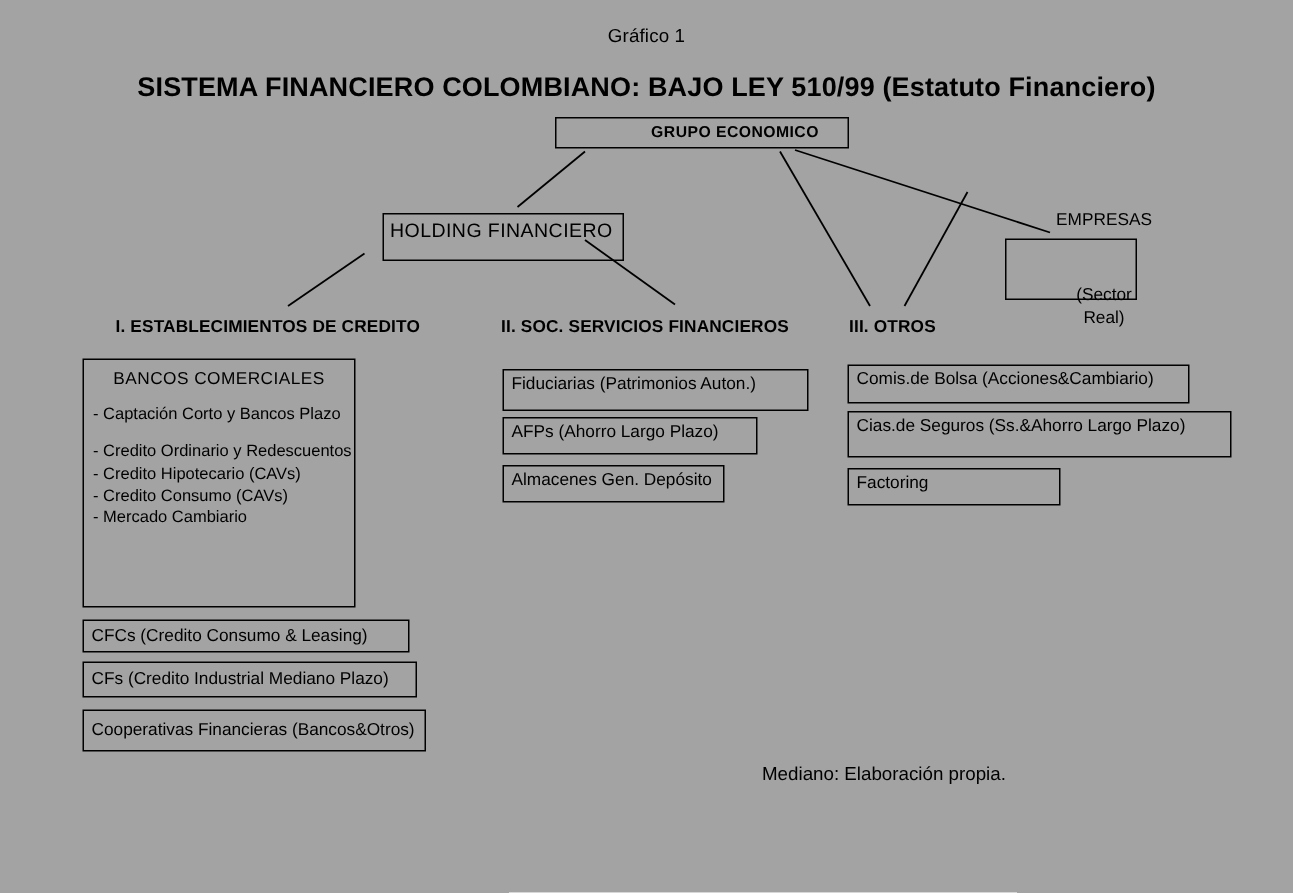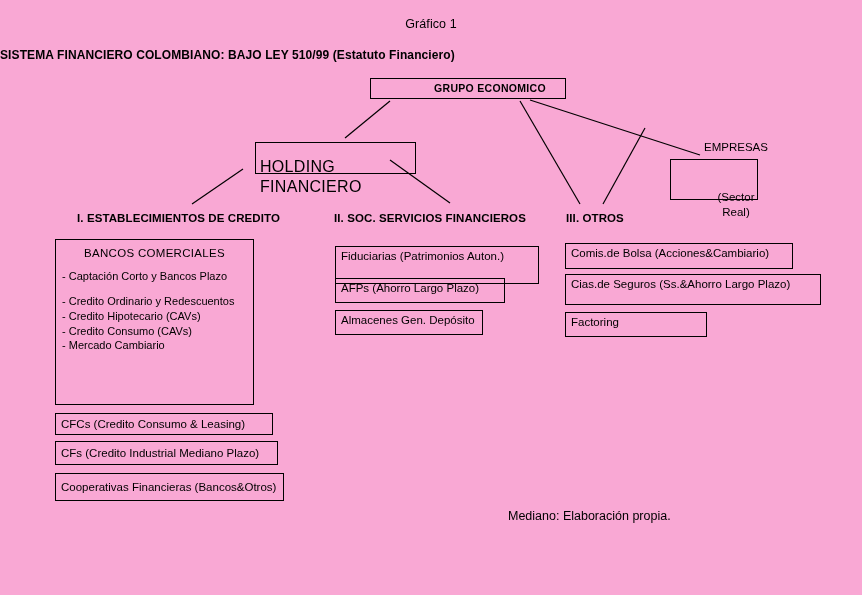--- a/index.html
+++ b/index.html
@@ -9,35 +9,36 @@
     background: #ffffff;
   }
   body {
     font-family: "Liberation Sans", sans-serif;
     color: #000000;
   }
   #canvas {
     position: relative;
     width: 862px;
     height: 595px;
-    background: #f9a8d4;
+    background: #a3a3a3;
     overflow: hidden;
   }
   .abs { position: absolute; }
   .fig-caption {
     left: 0; top: 17px;
     width: 862px;
     text-align: center;
     font-size: 12.5px;
     letter-spacing: 0.1px;
   }
   .main-title {
     left: 0; top: 48px;
     width: 862px;
-    font-size: 12px;
+    text-align: center;
+    font-size: 18px;
     font-weight: bold;
     letter-spacing: 0.1px;
   }
   .box {
     position: absolute;
     border: 1.3px solid #000;
     box-sizing: border-box;
     background: transparent;
     font-size: 12px;
     line-height: 1.25;
@@ -46,44 +47,44 @@
   .box-grupo {
     left: 370px; top: 78px; width: 196px; height: 21px;
     text-align: center;
     font-size: 10.5px;
     font-weight: bold;
     letter-spacing: 0.3px;
     display: flex; align-items: center; justify-content: center;
   }
   .box-holding {
     left: 255px; top: 142px; width: 161px; height: 32px;
-    font-size: 16px;
+    font-size: 13px;
     letter-spacing: 0.3px;
-    padding: 14px 0 0 4px;
+    padding: 3px 0 0 4px;
   }
   .box-empresas {
     left: 670px; top: 159px; width: 88px; height: 41px;
     text-align: center;
     font-size: 11.5px;
     display: flex; flex-direction: column;
     align-items: center; justify-content: center; gap: 36px;
   }
   .col-heading {
     position: absolute;
     font-size: 11.5px;
     font-weight: bold;
     white-space: nowrap;
     letter-spacing: 0.1px;
   }
   .h-col1 { left: 77px;  top: 212px; }
   .h-col2 { left: 334px; top: 212px; }
   .h-col3 { left: 566px; top: 212px; }
 
   .box-bancos {
-    left: 55px; top: 239px; width: 199px; height: 166px;
+    left: 55px; top: 239px; width: 182px; height: 166px;
     padding: 0;
   }
   .bancos-title {
     text-align: center;
     font-size: 11.5px;
     margin-top: 6px;
     letter-spacing: 0.3px;
   }
   .bancos-list {
     margin: 0; padding: 0;
@@ -102,21 +103,21 @@
     font-size: 11.5px;
     display: flex;
     align-items: center;
     padding-left: 5px;
     white-space: nowrap;
   }
   .b-cfcs    { left: 55px;  top: 413px; width: 218px; height: 22px; }
   .b-cfs     { left: 55px;  top: 441px; width: 223px; height: 24px; }
   .b-coop    { left: 55px;  top: 473px; width: 229px; height: 28px; }
 
-  .b-fiduciarias { left: 335px; top: 246px; width: 204px; height: 38px; align-items: flex-start; padding-top: 3px; }
+  .b-fiduciarias { left: 335px; top: 246px; width: 204px; height: 28px; align-items: flex-start; padding-top: 3px; }
   .b-afps        { left: 335px; top: 278px; width: 170px; height: 25px; align-items: flex-start; padding-top: 3px; }
   .b-almacenes   { left: 335px; top: 310px; width: 148px; height: 25px; align-items: flex-start; padding-top: 3px; }
 
   .b-comis      { left: 565px; top: 243px; width: 228px; height: 26px; align-items: flex-start; padding-top: 3px; }
   .b-seguros    { left: 565px; top: 274px; width: 256px; height: 31px; align-items: flex-start; padding-top: 3px; }
   .b-factoring  { left: 565px; top: 312px; width: 142px; height: 25px; align-items: flex-start; padding-top: 3px; }
 
   .source-note {
     left: 508px; top: 509px;
     font-size: 12.5px;

